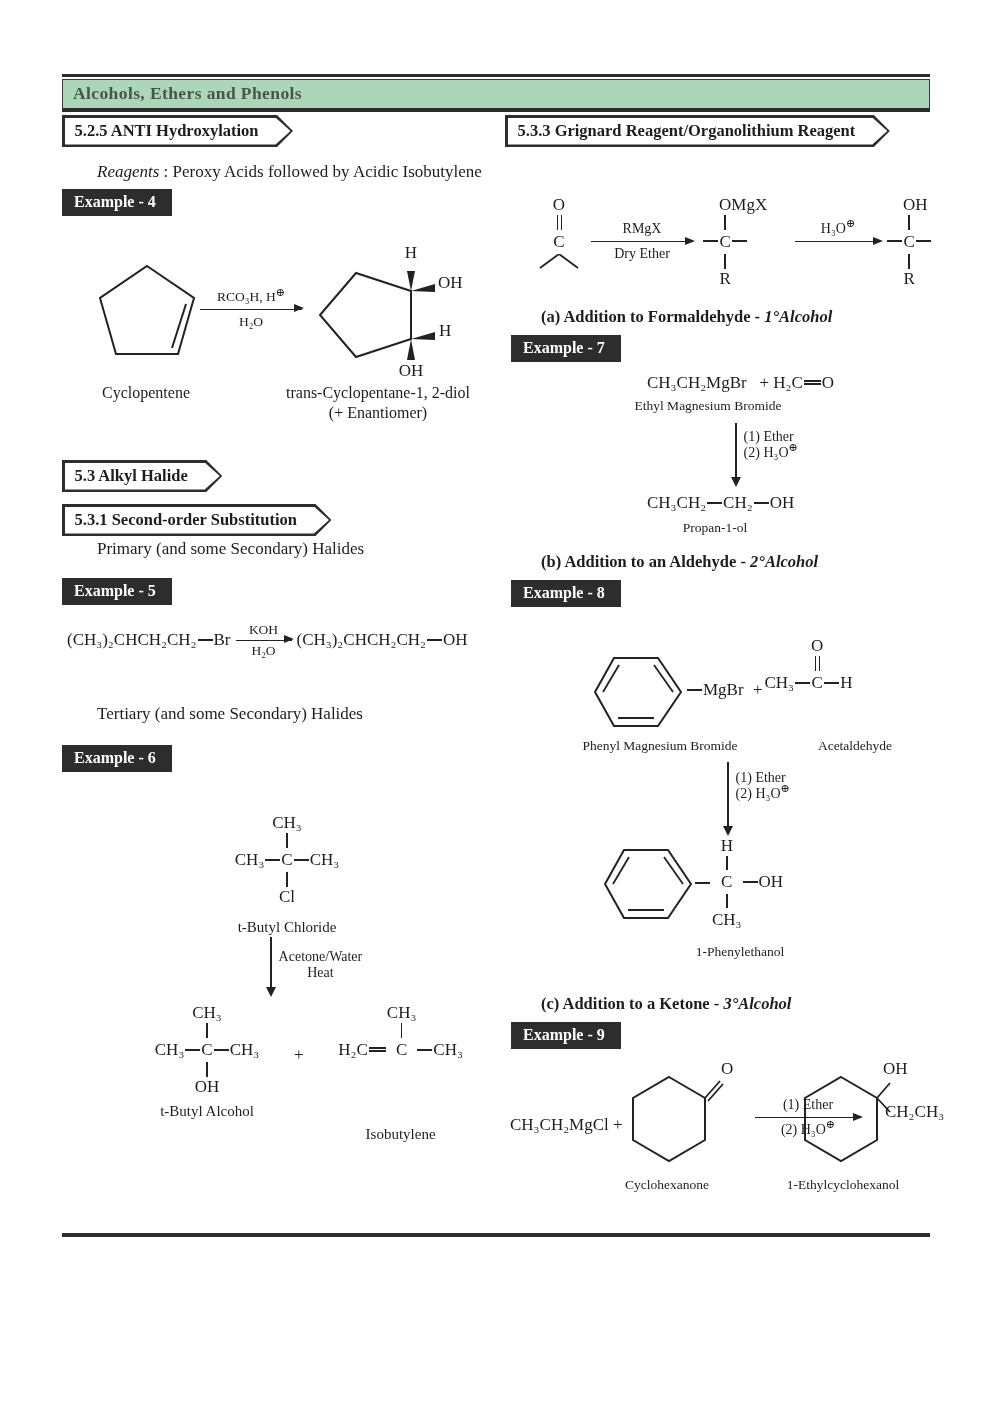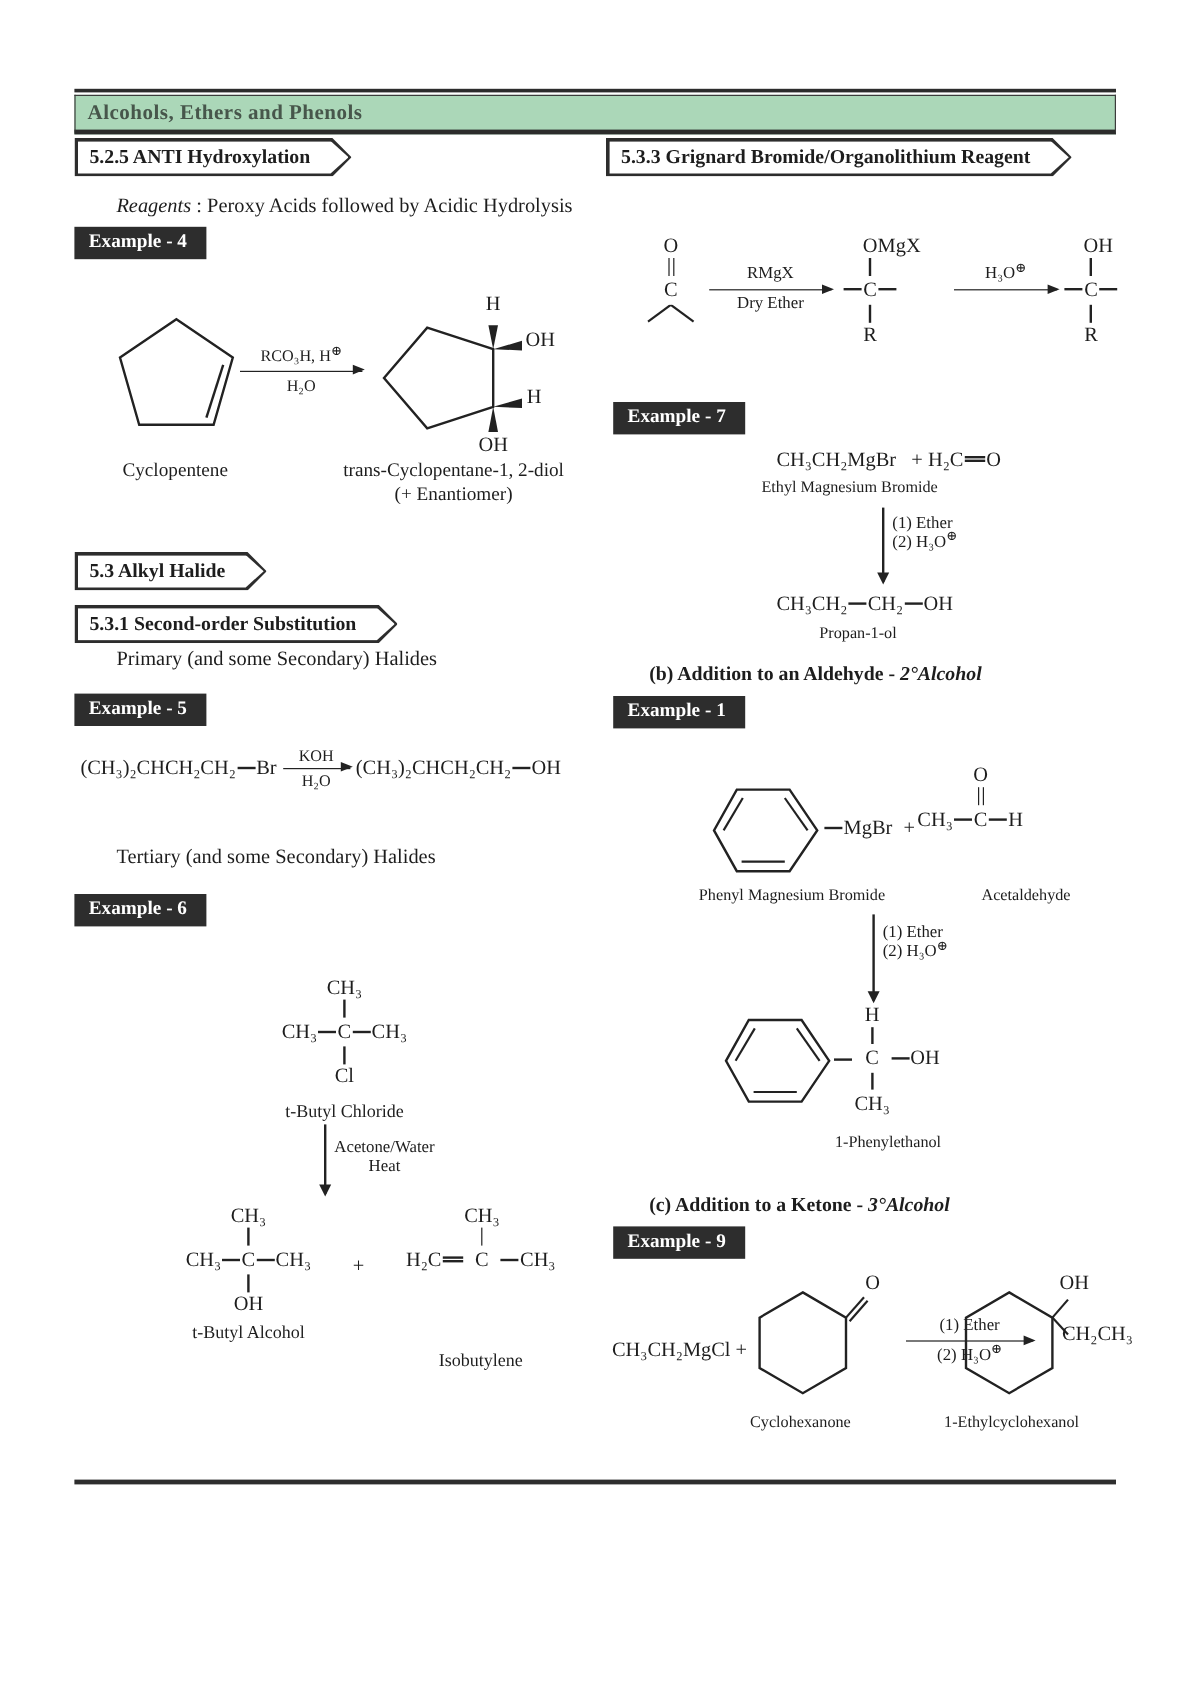--- a/index.html
+++ b/index.html
@@ -78,21 +78,21 @@
     <div class="banner"><span>Alcohols, Ethers and Phenols</span></div>
   </div>
 
   <div class="abs" style="left:62px;top:115px;width:425px;height:1040px;">
 
     <div class="pennant abs" style="left:0;top:0;">
       <span>5.2.5  ANTI Hydroxylation</span>
       </div>
 
     <div class="abs body-line" style="left:35px;top:47px;">
-      <span class="ital">Reagents</span><span> : Peroxy Acids followed by Acidic Hydrolysis</span>
+      <span class="ital">Reagents</span><span> : Peroxy Acids followed by Acidic Isobutylene</span>
     </div>
 
     <div class="badge abs" style="left:0;top:74px;">Example - 4</div>
 
     <svg class="abs" style="left:28px;top:145px;" width="112" height="102">
       <polygon points="57,6 104,38 88,94 26,94 10,38" fill="none" stroke="#222" stroke-width="2"></polygon>
       <line x1="96" y1="44" x2="82" y2="88" stroke="#222" stroke-width="2"></line>
     </svg>
 
     <div class="harr abs" style="left:138px;top:174px;width:102px;">
@@ -181,21 +181,21 @@
           <div class="r24 formula js" style="grid-area:3/3;"><span class="bd"></span><span class="ftx">CH₃</span></div>
         </div>
         <div class="cname" style="margin-top:63px;">Isobutylene</div>
       </div>
     </div>
   </div>
 
   <div class="abs" style="left:505px;top:115px;width:435px;height:1120px;">
 
     <div class="pennant abs" style="left:0;top:0;">
-      <span>5.3.3  Grignard Bromide/Organolithium Reagent</span>
+      <span>5.3.3  Grignard Reagent/Organolithium Reagent</span>
       </div>
 
     <div class="abs" style="left:28px;top:80px;width:405px;height:112px;">
       <div class="cstk abs" style="left:2px;top:0;width:48px;">
         <div class="r20">O</div>
         <span class="dvb"></span>
         <div class="r24" style="font-size:17px;">C</div>
         <svg width="44" height="16">
           <line x1="22" y1="0" x2="3" y2="14" stroke="#222" stroke-width="1.8"></line>
           <line x1="22" y1="0" x2="41" y2="14" stroke="#222" stroke-width="1.8"></line>
@@ -225,20 +225,23 @@
         <div class="r20 js" style="grid-area:1/3;font-size:17px;">H</div>
         <span class="vbd" style="grid-area:2/2;"></span>
         <span class="bd je" style="grid-area:3/1;"></span>
         <div class="r24" style="grid-area:3/2;font-size:17px;">C</div>
         <span class="bd js" style="grid-area:3/3;"></span>
         <span class="vbd" style="grid-area:4/2;"></span>
         <div class="r20" style="grid-area:5/2;">R</div>
       </div>
     </div>
 
+    <div class="abs bold-line" style="left:36px;top:192px;">
+      <span>(a) Addition to Formaldehyde - </span><span class="bital">1°Alcohol</span>
+    </div>
 
     <div class="badge abs" style="left:6px;top:220px;">Example - 7</div>
 
     <div class="abs" style="left:0;top:258px;width:435px;height:175px;">
       <div class="formula abs" style="left:142px;top:0;"><span class="ftx">CH₃CH₂MgBr&nbsp;&nbsp;&nbsp;+ H₂C</span><span class="dbd"></span><span class="ftx">O</span></div>
       <div class="cname sm2 abs" style="left:118px;top:25px;width:170px;">Ethyl Magnesium Bromide</div>
       <div class="varrow abs" style="left:230px;top:50px;">
         <div class="vline" style="height:62px;"></div>
         <div class="vlabels la" style="margin-top:6px;">
           <div class="flabel" style="text-align:left;"><span class="ftx">(1) Ether</span></div>
@@ -246,21 +249,21 @@
         </div>
       </div>
       <div class="formula abs" style="left:142px;top:120px;"><span class="ftx">CH₃CH₂</span><span class="bd"></span><span class="ftx">CH₂</span><span class="bd"></span><span class="ftx">OH</span></div>
       <div class="cname sm2 abs" style="left:150px;top:147px;width:120px;">Propan-1-ol</div>
     </div>
 
     <div class="abs bold-line" style="left:36px;top:437px;">
       <span>(b) Addition to an Aldehyde - </span><span class="bital">2°Alcohol</span>
     </div>
 
-    <div class="badge abs" style="left:6px;top:465px;">Example - 1</div>
+    <div class="badge abs" style="left:6px;top:465px;">Example - 8</div>
 
     <div class="abs" style="left:0;top:505px;width:435px;height:372px;">
       <svg class="abs" style="left:85px;top:30px;" width="98" height="86">
         <polygon points="91,42 68,8 24,8 5,42 24,76 68,76" fill="none" stroke="#222" stroke-width="2"></polygon>
         <line x1="83" y1="42" x2="64" y2="15" stroke="#222" stroke-width="1.8"></line>
         <line x1="29" y1="15" x2="13" y2="42" stroke="#222" stroke-width="1.8"></line>
         <line x1="28" y1="68" x2="64" y2="68" stroke="#222" stroke-width="1.8"></line>
       </svg>
       <div class="formula abs" style="left:181px;top:60px;"><span class="bd"></span><span class="ftx">MgBr</span></div>
       <div class="formula abs" style="left:248px;top:60px;">+</div>

